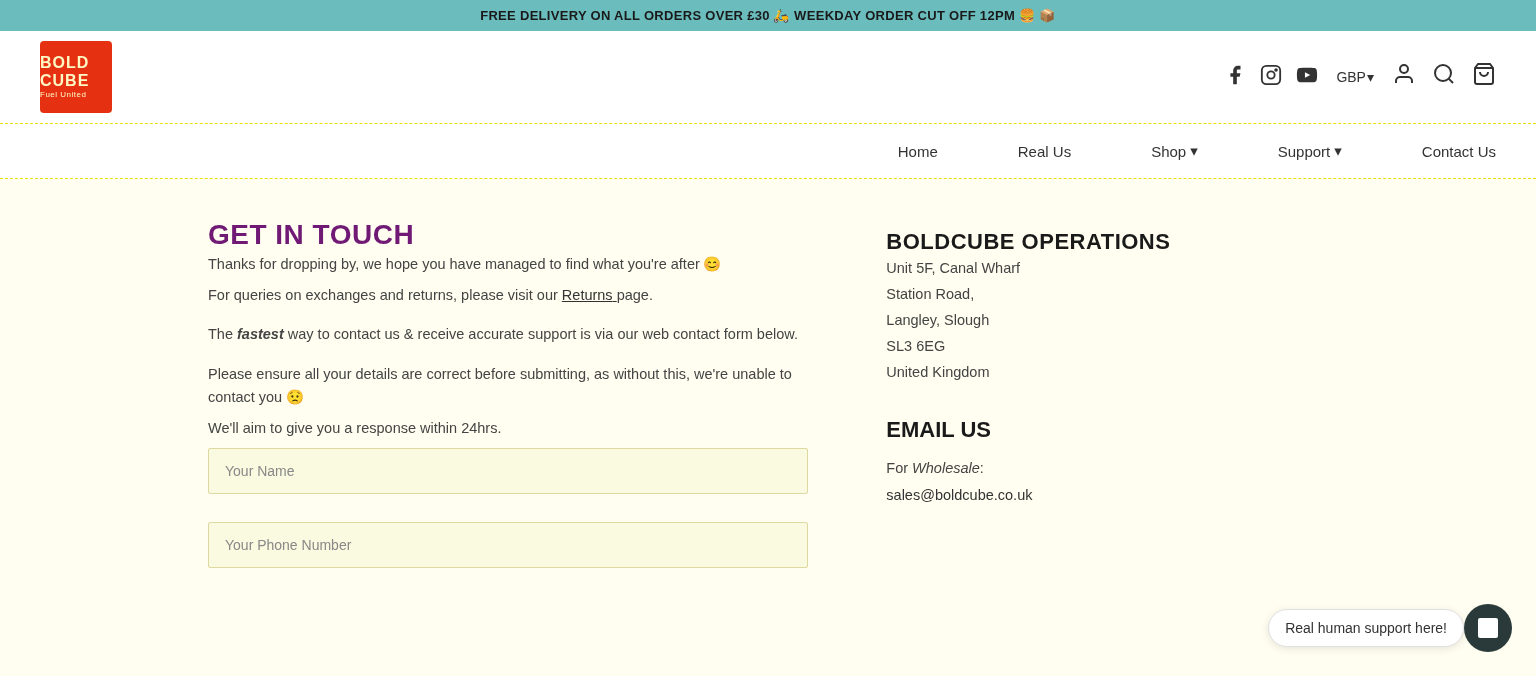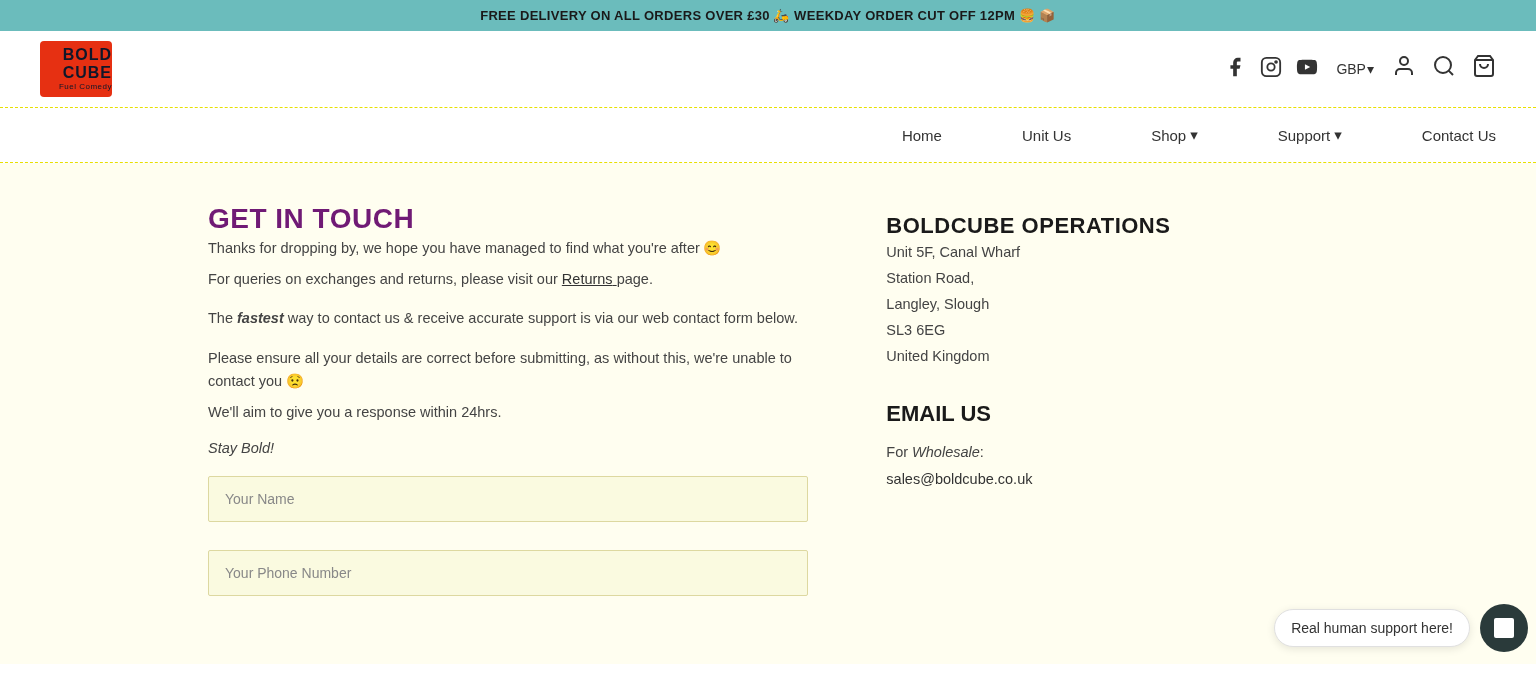--- a/index.html
+++ b/index.html
@@ -24,28 +24,28 @@
       padding: 10px 40px;
       border-bottom: 1px dashed #e8e000;
       background: #fff;
     }
     .header-logo {
       display: flex;
       align-items: center;
     }
     .logo-box {
       background: #e63012;
-      color: #0f172a;
+      color: #fef9c3;
       font-weight: 900;
       font-size: 16px;
       width: 72px;
-      height: 56px;
+      height: 72px;
       display: flex;
       flex-direction: column;
-      align-items: flex-end;
+      align-items: flex-start;
       justify-content: center;
       border-radius: 4px;
       line-height: 1.1;
       letter-spacing: 1px;
     }
     .logo-sub {
       font-size: 8px;
       font-weight: 400;
       margin-top: 2px;
       letter-spacing: 0.5px;
@@ -197,24 +197,23 @@
     }
     .email-line a {
       color: #333;
       text-decoration: none;
     }
 
     
     .chat-widget {
       position: fixed;
       bottom: 24px;
-      right: 8px;
-      display: flex;
-      align-items: center;
-      gap: 10px;
+      right: 24px;
+      display: flex;
+      align-items: center;
     }
     .chat-bubble {
       background: #fff;
       border: 1px solid #e0e0e0;
       border-radius: 20px;
       padding: 10px 16px;
       font-size: 14px;
       color: #333;
       box-shadow: 0 2px 8px rgba(0,0,0,0.1);
     }
@@ -245,21 +244,21 @@
 
 <div class="announcement-bar">
   <span>FREE DELIVERY ON ALL ORDERS OVER £30 🛵  WEEKDAY ORDER CUT OFF 12PM 🍔 📦</span>
 </div>
 
 <header class="header">
   <div class="header-logo">
     <div class="logo-box">
       <span>BOLD</span>
       <span>CUBE</span>
-      <span class="logo-sub">Fuel Comedy</span>
+      <span class="logo-sub">Fuel United</span>
     </div>
   </div>
 
   <div class="header-right">
     <div class="social-icons">
       <span class="social-icon">
         <svg width="22" height="22" viewBox="0 0 24 24" fill="#333">
             <path d="M18 2h-3a5 5 0 0 0-5 5v3H7v4h3v8h4v-8h3l1-4h-4V7a1 1 0 0 1 1-1h3z"></path>
           </svg>
       </span>
@@ -305,21 +304,21 @@
       </span>
     </div>
   </div>
 </header>
 
 <nav class="nav">
   <a class="nav-item">
     <span>Home</span>
   </a>
   <a class="nav-item">
-    <span>Unit Us</span>
+    <span>Real Us</span>
   </a>
   <a class="nav-item">
     <span>Shop</span>
     <span>▾</span>
   </a>
   <a class="nav-item">
     <span>Support</span>
     <span>▾</span>
   </a>
   <a class="nav-item">
@@ -348,21 +347,20 @@
         <span>The </span><span class="fastest">fastest</span><span> way to contact us &amp; receive accurate support is via our web contact form below.</span>
       </p>
 
       <p class="intro-text" style="margin-top:16px;">
         <span>Please ensure all your details are correct before submitting, as without this, we're unable to contact you 😟</span>
       </p>
       <p class="intro-text">
         <span>We'll aim to give you a response within 24hrs.</span>
       </p>
 
-      <p class="stay-bold">Stay Bold!</p>
 
       <div class="form-group">
         <input class="form-input" type="text" placeholder="Your Name" style="">
       </div>
       <div class="form-group">
         <input class="form-input" type="text" placeholder="Your Phone Number" style="">
       </div>
     </div>
 
     <div class="right-column">

